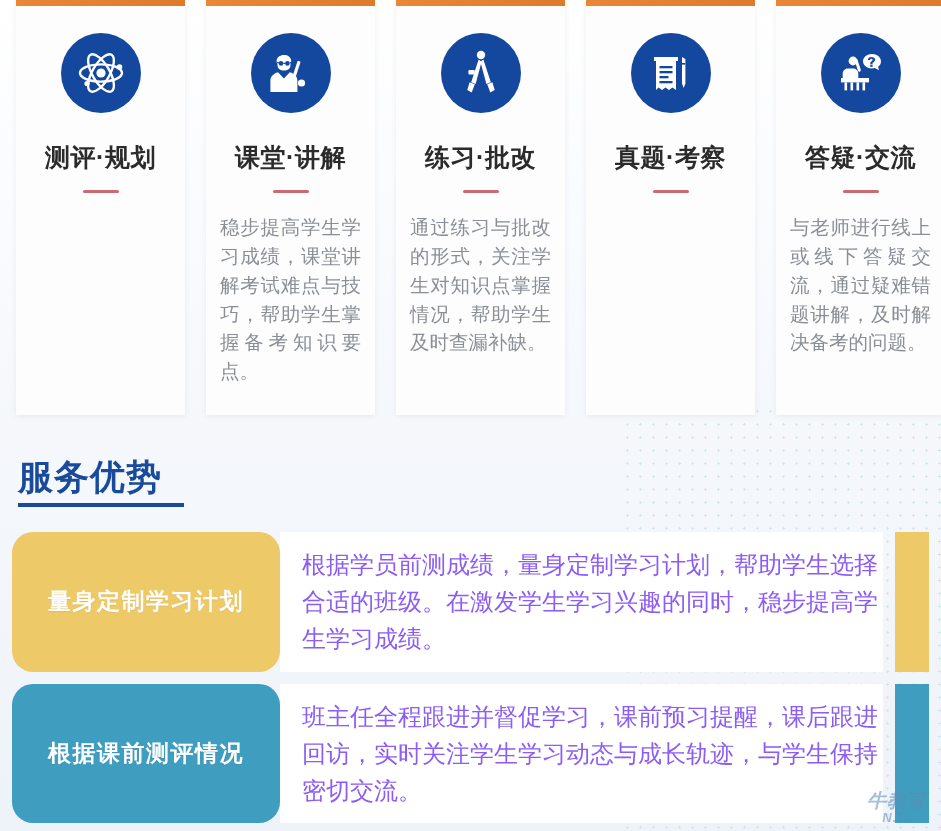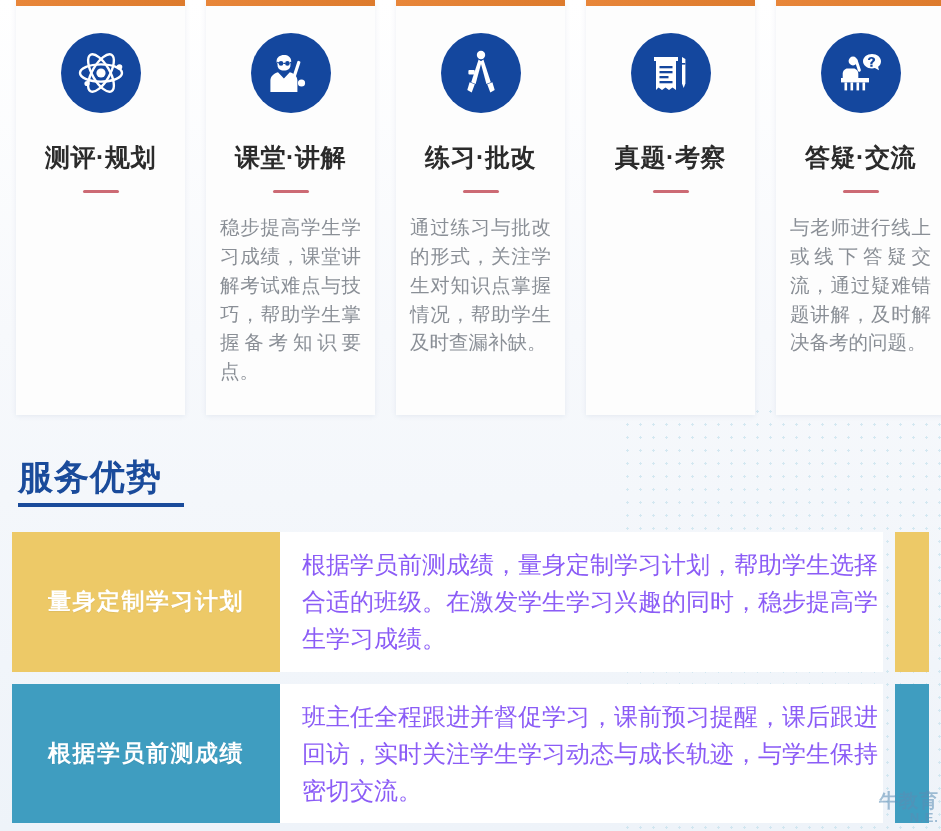--- a/index.html
+++ b/index.html
@@ -158,20 +158,21 @@
     min-height: 125px;
     display: flex;
     align-items: center;
     justify-content: center;
     color: #ffffff;
     font-size: 23px;
     font-weight: bold;
     letter-spacing: 1.5px;
     flex: 0 0 auto;
     text-shadow: 0 1px 1px rgba(0,0,0,.06);
+    border-radius: 21px;
   }
   .adv-body {
     flex: 1 1 auto;
     background: #ffffff;
     padding: 14px 0 14px 22px;
     font-size: 24px;
     line-height: 1.55;
     color: #8b5cf6;
     display: flex;
     align-items: center;
@@ -186,27 +187,28 @@
     width: 34px;
   }
   .row-yellow .adv-label { background: #edc967; }
   .row-yellow .adv-edge  { background: #edc967; }
   .row-teal   .adv-label { background: #3f9dc0; }
   .row-teal   .adv-edge  { background: #3f9dc0; }
 
   
   .watermark {
     position: absolute;
-    right: 2px;
+    right: 14px;
     bottom: 6px;
-    text-align: right;
+    text-align: center;
     color: #5a8db5;
     opacity: .55;
     pointer-events: none;
     line-height: 1.05;
+    font-style: italic;
   }
   .wm-cn { font-size: 19px; font-weight: bold; letter-spacing: 1px; }
   .wm-en { font-size: 13px; font-weight: bold; letter-spacing: 1px; }
 </style>
 </head>
 <body>
 
 <div id="page">
 
   <div class="dot-field-2"></div>
@@ -336,21 +338,21 @@
 
   <div class="adv-rows">
 
     <div class="adv-row row-yellow">
       <div class="adv-label">量身定制学习计划</div>
       <div class="adv-body">根据学员前测成绩，量身定制学习计划，帮助学生选择合适的班级。在激发学生学习兴趣的同时，稳步提高学生学习成绩。</div>
       <div class="adv-edge"></div>
     </div>
 
     <div class="adv-row row-teal">
-      <div class="adv-label">根据学员前测成绩</div>
+      <div class="adv-label">根据课前测评情况</div>
       <div class="adv-body">班主任全程跟进并督促学习，课前预习提醒，课后跟进回访，实时关注学生学习动态与成长轨迹，与学生保持密切交流。</div>
       <div class="adv-edge"></div>
     </div>
 
   </div>
 
   <div class="watermark">
     <div class="wm-cn">牛教育</div>
     <div class="wm-en">N.E.</div>
   </div>

